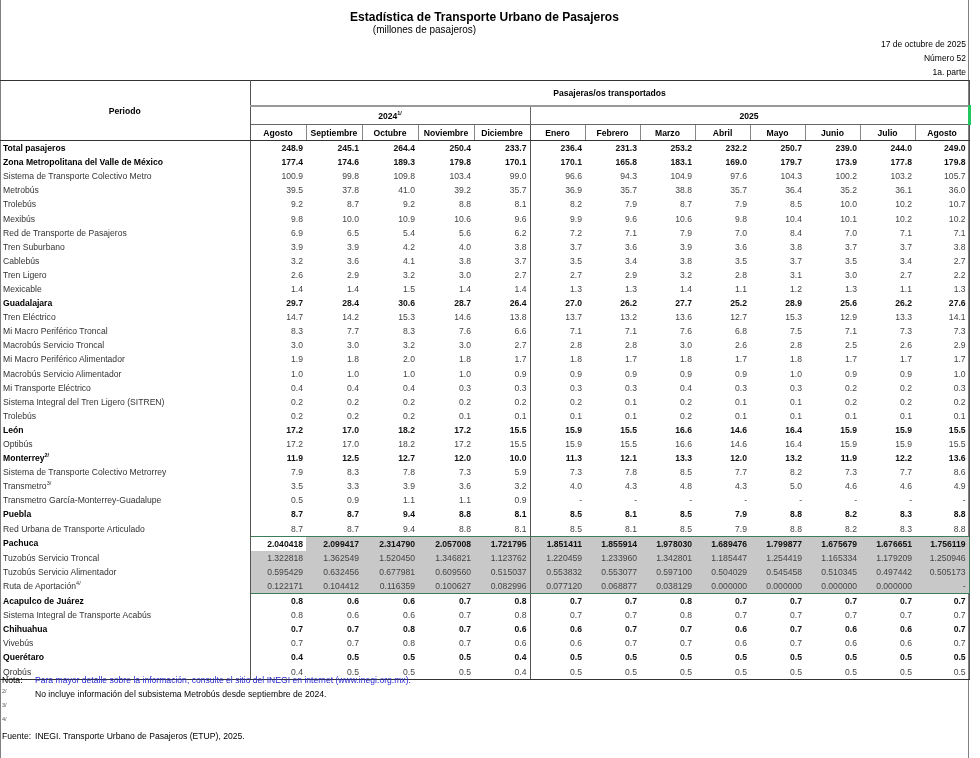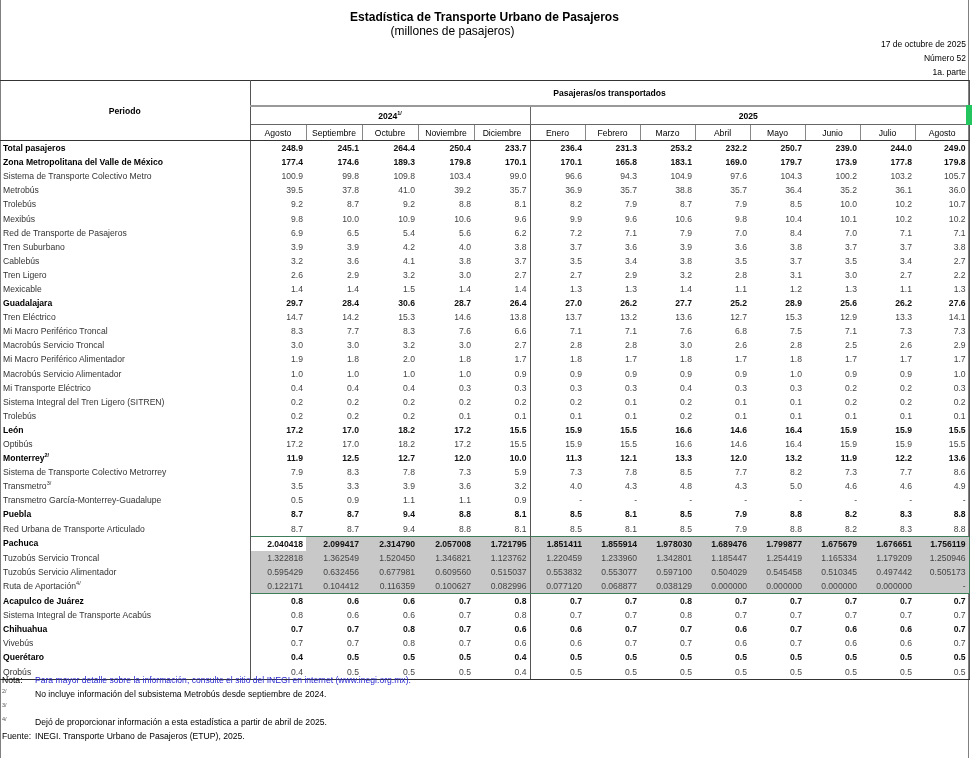--- a/index.html
+++ b/index.html
@@ -1,34 +1,34 @@
 <!DOCTYPE html>
 <html><head>
 <meta charset="utf-8">
 <style>
   html, body { margin:0; padding:0; background:#fff; }
   body { width:980px; height:758px; position:relative; overflow:hidden;
          font-family:"Liberation Sans", sans-serif; color:#000; font-size:9px; }
   .page-border { position:absolute; left:0; top:0; width:969px; height:758px;
                  border-left:1px solid #808080; border-right:1px solid #808080; box-sizing:border-box; }
   .title { position:absolute; left:0; width:969px; top:10px; text-align:center; font-weight:bold; font-size:12px; }
-  .subtitle { position:absolute; left:0; width:849px; top:24px; text-align:center; font-size:12px;padding-left:28px; }
+  .subtitle { position:absolute; left:0; width:849px; top:24px; text-align:center; font-size:10px; }
   .meta { position:absolute; right:14px; text-align:right; font-size:8.5px; }
   .meta.date { top:39px; } .meta.num { top:53px; } .meta.part { top:67px; }
 
   table.main { position:absolute; left:0; top:80px; border-collapse:collapse; table-layout:fixed; width:969px; }
   table.main td, table.main th { padding:0 3px; height:14.1px; line-height:14px; white-space:nowrap; overflow:hidden;
         font-size:8.6px; }
-  th { font-weight:normal; }
+  th { font-weight:bold; }
   .hdr-periodo { border-top:1.5px solid #333; border-bottom:1.5px solid #333; border-right:1px solid #555;
                  font-weight:bold; text-align:center; vertical-align:middle; }
   .hdr-pasaj { border-top:1.5px solid #333; border-bottom:2px solid #999; font-weight:bold; text-align:center; height:24px !important; border-right:1px solid #555; }
   .hdr-year { font-weight:bold; text-align:center; border-bottom:1px solid #666; height:17px !important; }
   .hdr-year.y24 { border-right:1px solid #666; }
-  .hdr-year.y25 { border-right:6px solid #22c55e;margin-top:38px; }
+  .hdr-year.y25 { border-right:3px solid #22c55e;margin-top:38px; }
   .hdr-month { text-align:center; border-right:1px solid #888; border-bottom:1.5px solid #333; height:15px !important; font-size:8px; }
   .hdr-month.last { border-right:1px solid #555; }
   sup { font-size:5.5px; vertical-align:super; line-height:0; }
 
   td.label { text-align:left; border-right:1px solid #555; }
   td.lvl0 { font-weight:bold; padding-left:2px; }
   td.lvl1 { font-weight:bold; padding-left:12px;margin-left:41px; }
   td.lvl2 { padding-left:22px; color:#333; }
   td.num { text-align:right; color:#444; padding-right:2px; }
   td.num.b { font-weight:bold; color:#111; }
@@ -723,20 +723,19 @@
   <div id="footnotes">
       <div class="note-row">
         <span class="k sup">2/</span>
         <span class="t">No incluye información del subsistema Metrobús desde septiembre de 2024.</span>
       </div>
       <div class="note-row">
         <span class="k sup">3/</span>
       </div>
       <div class="note-row">
         <span class="k sup">4/</span>
-        <span class="t">Dejó de proporcionar información a esta estadística a partir de abril de 2025.</span>
       </div>
     </div>
   <div class="note-row">
     <span class="k">Fuente:</span>
     <span class="t" style="left:33px">INEGI. Transporte Urbano de Pasajeros (ETUP), 2025.</span>
   </div>
 </div>
 
 </body></html>

